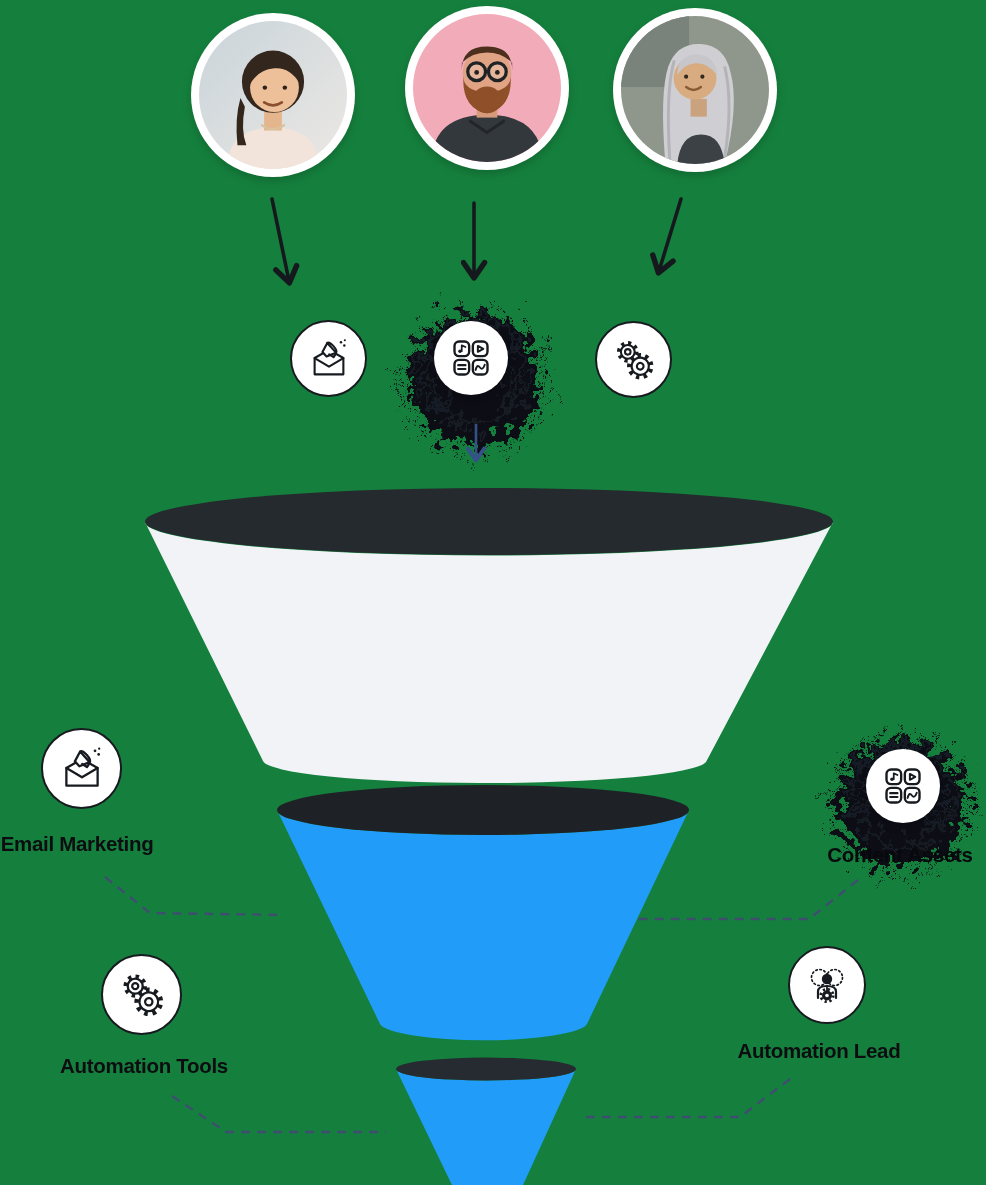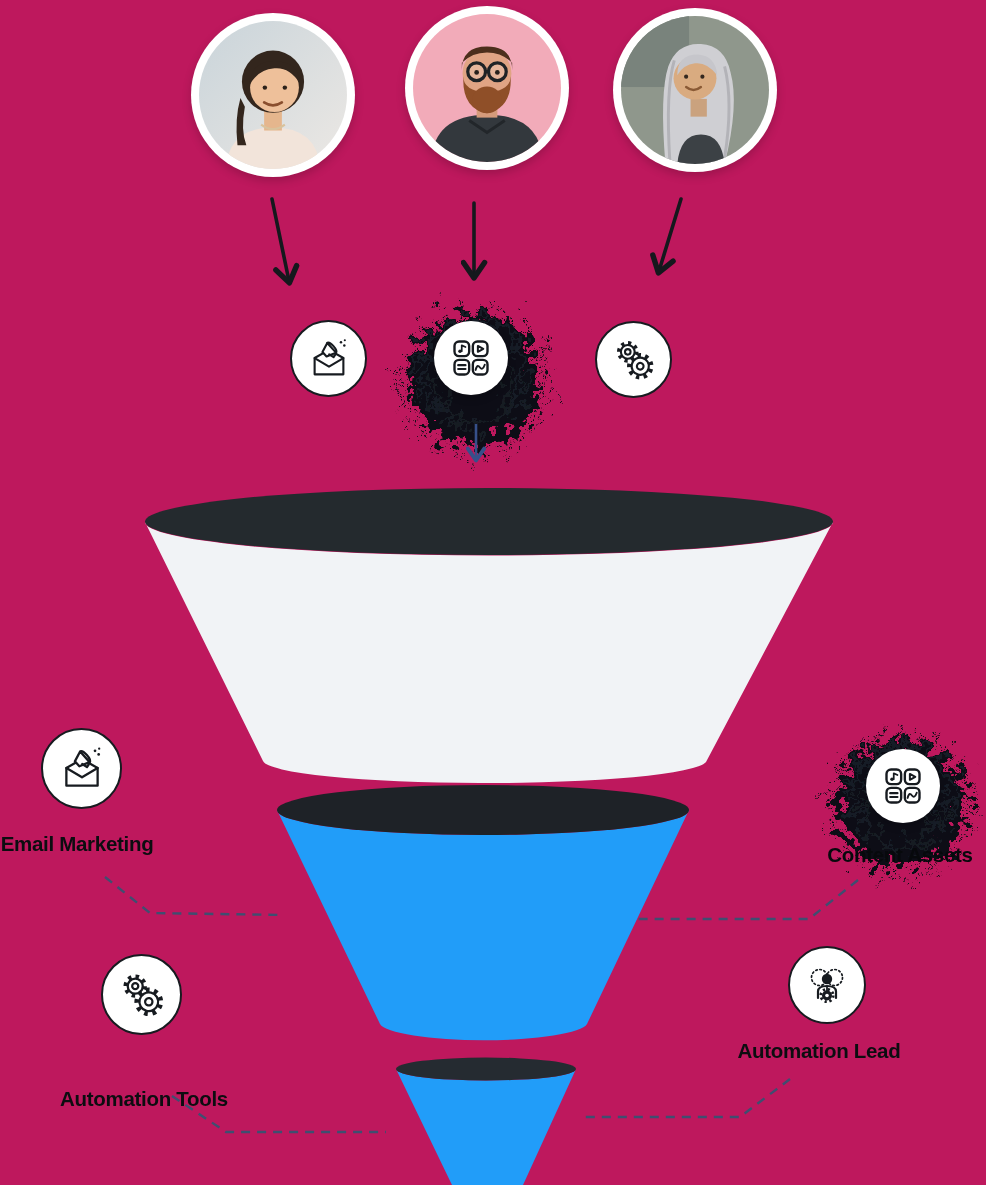--- a/index.html
+++ b/index.html
@@ -1,18 +1,18 @@
 <!DOCTYPE html>
 <html><head>
 <meta charset="utf-8">
 <style>
   html,body{margin:0;padding:0;background:#3a4a52;}
   .stage{
     position:relative;width:986px;height:1185px;overflow:hidden;
-    background:#be185d;
+    background:#15803d;
     font-family:"Liberation Sans","DejaVu Sans",sans-serif;
   }
   .stage svg.canvas{position:absolute;left:0;top:0;z-index:1;}
   .avatar{
     position:absolute;border-radius:50%;background:#ffffff;z-index:3;
     box-shadow:0 4px 10px rgba(0,0,0,.18);
     display:flex;align-items:center;justify-content:center;
   }
   .avatar .photo{border-radius:50%;overflow:hidden;display:block;}
   .icon-circle{
@@ -244,16 +244,16 @@
       <path d="M15,37 V30.5 Q15,25 24,25 Q33,25 33,30.5 V37" fill="#ffffff" stroke="#171b20" stroke-width="2.2" stroke-linecap="round"></path>
       <path d="M24,26.5 V30" stroke="#171b20" stroke-width="1.8" stroke-linecap="round"></path>
       <circle cx="24" cy="34.5" r="6.2" fill="none" stroke="#171b20" stroke-width="2.8" stroke-dasharray="2.2 2.67"></circle>
       <circle cx="24" cy="34.5" r="5" fill="#171b20"></circle>
       <circle cx="24" cy="34.5" r="1.8" fill="#ffffff"></circle>
     </svg>
   </div>
 
   <div class="callout-label" style="left:-43px;top:832px;">Email Marketing</div>
   <div class="callout-label" style="left:780px;top:843px;color:#07090c;">Content Assets</div>
-  <div class="callout-label" style="left:24px;top:1054px;margin-top:33px;">Automation Tools</div>
+  <div class="callout-label" style="left:24px;top:1054px;">Automation Tools</div>
   <div class="callout-label" style="left:699px;top:1039px;">Automation Lead</div>
 
 </div>
 
 </body></html>

